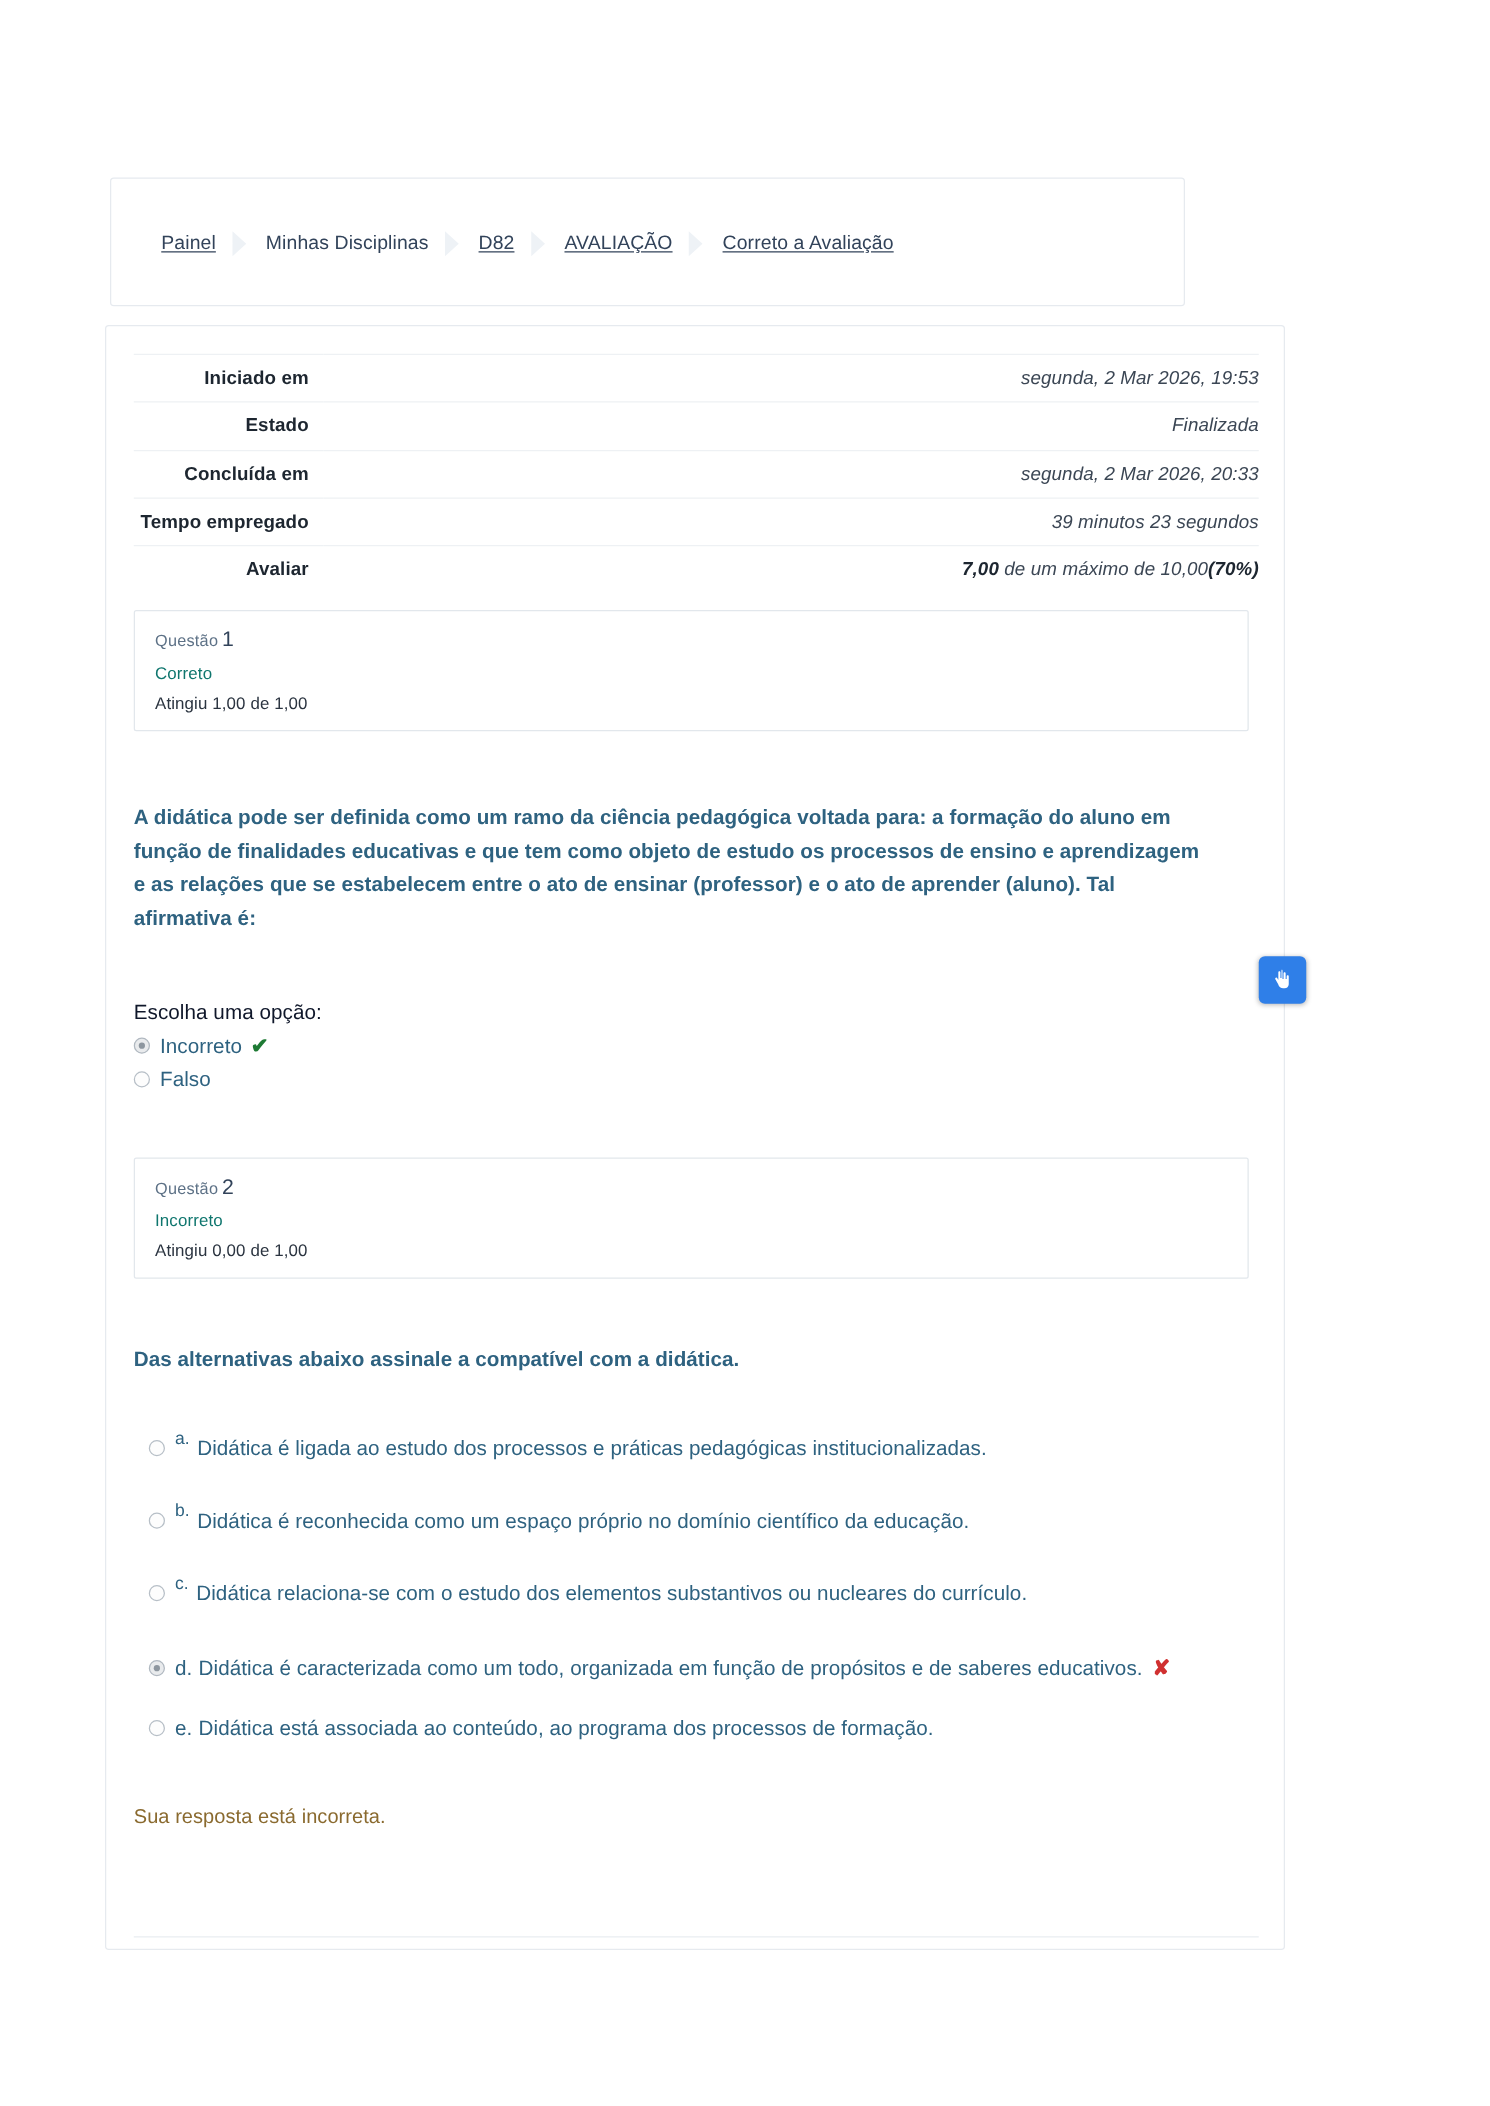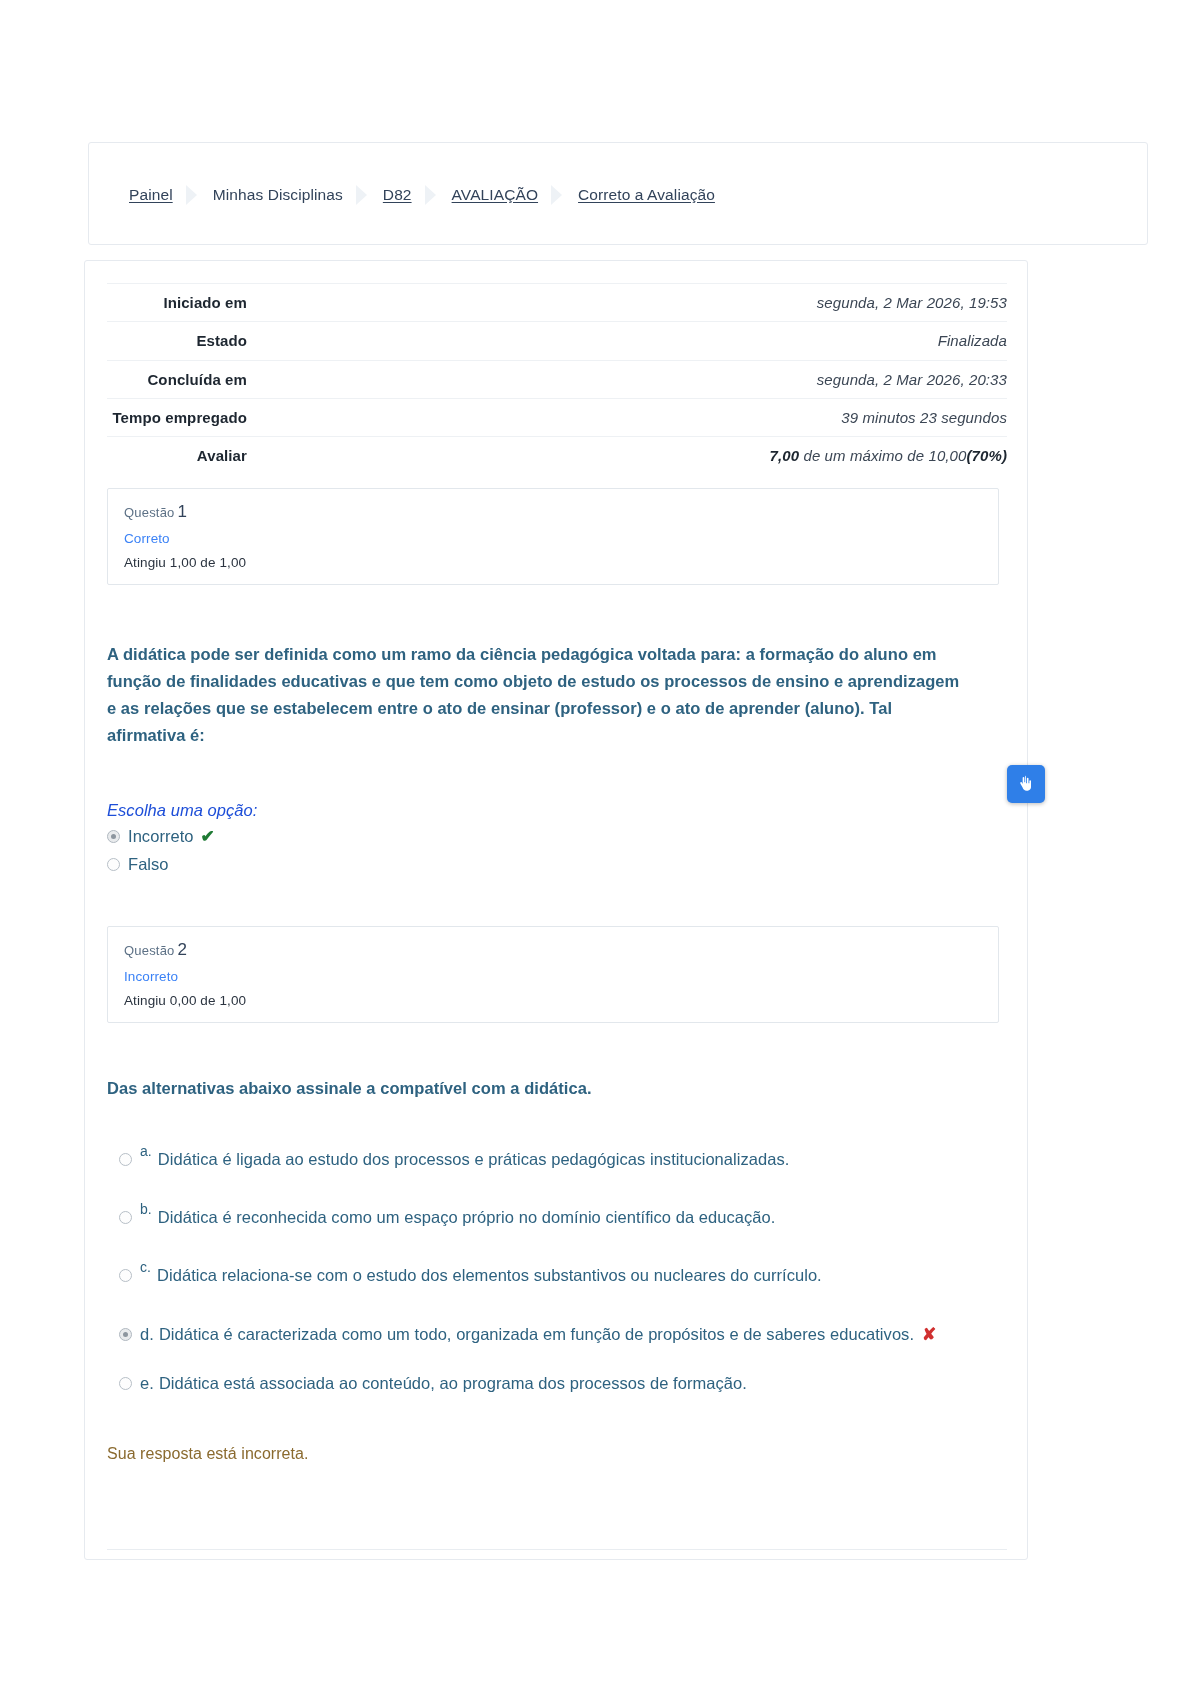--- a/index.html
+++ b/index.html
@@ -15,21 +15,21 @@
     width: 1192px;
     height: 1685px;
     background: #fff;
     overflow: hidden;
   }
 
   
   .breadcrumb-card {
     position: absolute;
     left: 88px; top: 142px;
-    width: 1060px; height: 103px;
+    width: 860px; height: 103px;
     background: #ffffff;
     border: 1px solid #e6eaef;
     border-radius: 3px;
   }
   .breadcrumb {
     position: absolute;
     left: 40px; top: 39px;
     display: flex;
     align-items: center;
     font-size: 15.5px;
@@ -117,21 +117,21 @@
     letter-spacing: 0.2px;
     margin-bottom: 9px;
   }
   .q-info .q-no .num {
     font-size: 17px;
     color: #32435a;
     margin-left: 3px;
   }
   .q-info .q-state {
     font-size: 13.5px;
-    color: #3b82f6;
+    color: #0f766e;
     margin-bottom: 9px;
     letter-spacing: 0.1px;
   }
   .q-info .q-mark {
     font-size: 13.5px;
     color: #2b3440;
     letter-spacing: 0.1px;
   }
 
   
@@ -143,23 +143,22 @@
     line-height: 1.64;
     color: #2e6280;
     font-weight: 700;
     letter-spacing: 0.05px;
   }
   .q-text.compact { margin-top: 52px; }
 
   .q-prompt {
     margin-top: 52px;
     font-size: 16.5px;
-    color: #1d4ed8;
+    color: #0f172a;
     letter-spacing: 0.05px;
-    font-style: italic;
   }
 
   .answers { margin-top: 2px; }
   .answer-row {
     display: flex;
     align-items: baseline;
     padding: 4px 0;
     font-size: 16.5px;
     color: #2e6280;
     letter-spacing: 0.05px;

